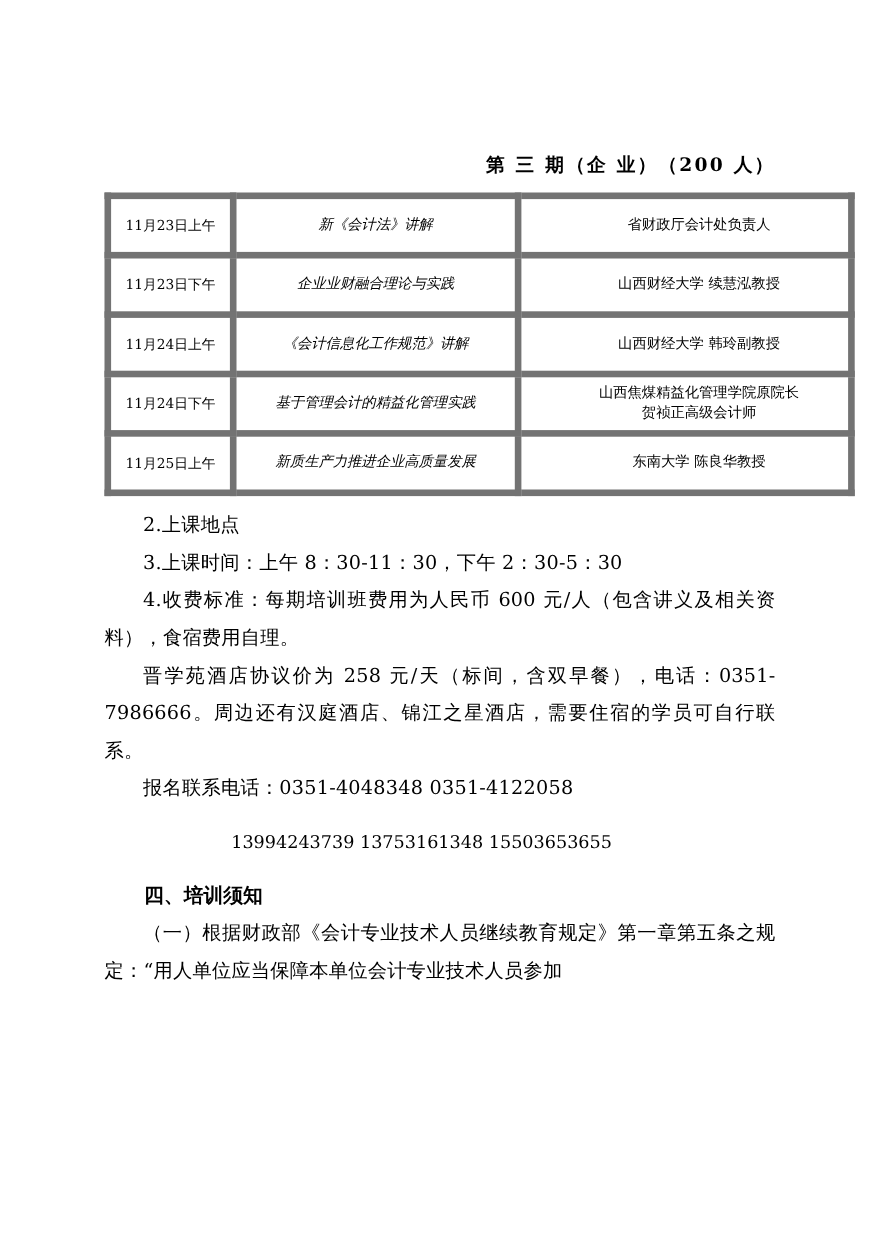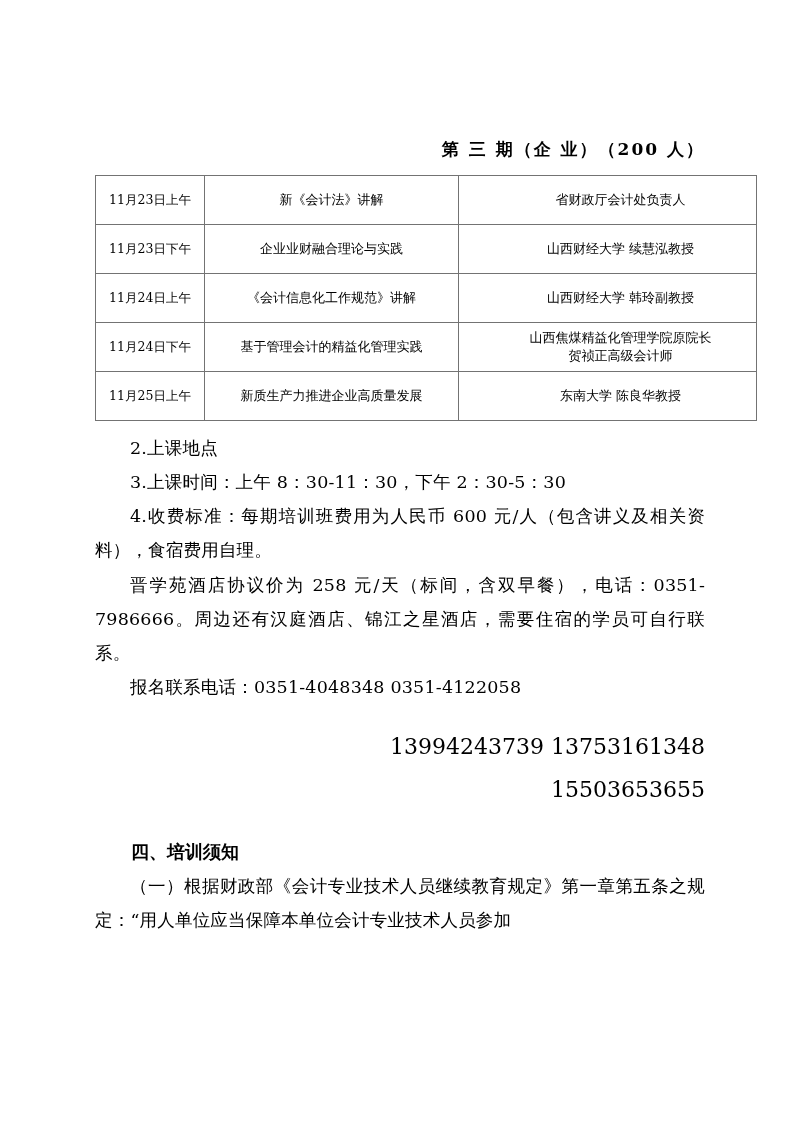--- a/index.html
+++ b/index.html
@@ -31,34 +31,35 @@
     margin-bottom: 14px;
     font-family: "DejaVu Serif", "Liberation Serif", serif;
   }
   table.schedule {
     border-collapse: collapse;
     width: 610px;
     margin: 0 auto;
     table-layout: fixed;
   }
   table.schedule td {
-    border: 1px solid #737373;
+    border: 6px solid #737373;
     height: 44px;
     font-size: 13px;
     text-align: center;
     vertical-align: middle;
     padding: 2px 4px;
     line-height: 1.35;
   }
   table.schedule td.col-date {
     width: 100px;
     font-size: 12.5px;
   }
   table.schedule td.col-topic {
     width: 245px;
+    font-style: italic;
   }
   table.schedule td.col-speaker {
     width: 263px;
     padding-left: 30px;
   }
   .body-text {
     font-size: 17.5px;
     line-height: 1.95;
     margin: 0;
     text-align: justify;
@@ -72,23 +73,22 @@
     font-weight: bold;
     text-indent: 2em;
     margin: 0;
     line-height: 1.95;
   }
   .para-block {
     margin-top: 10px;
   }
   .phones-second {
     padding-left: 7.2em;
-    font-size: 22px;
+    font-size: 16px;
     line-height: 1.95;
-    text-align: right;
   }
 </style>
 </head>
 <body>
 
 <div class="page">
 
   <div class="table-title">第 三 期（企 业）（200 人）</div>
 
   <table class="schedule">

